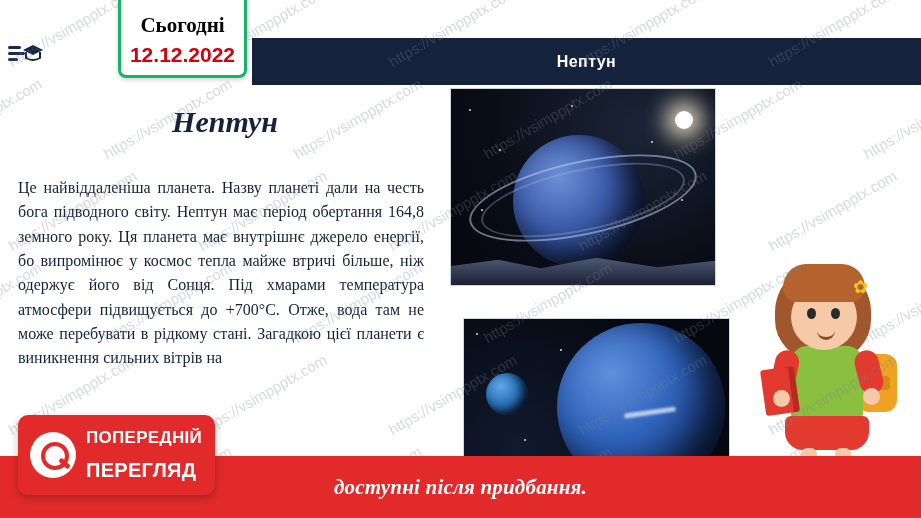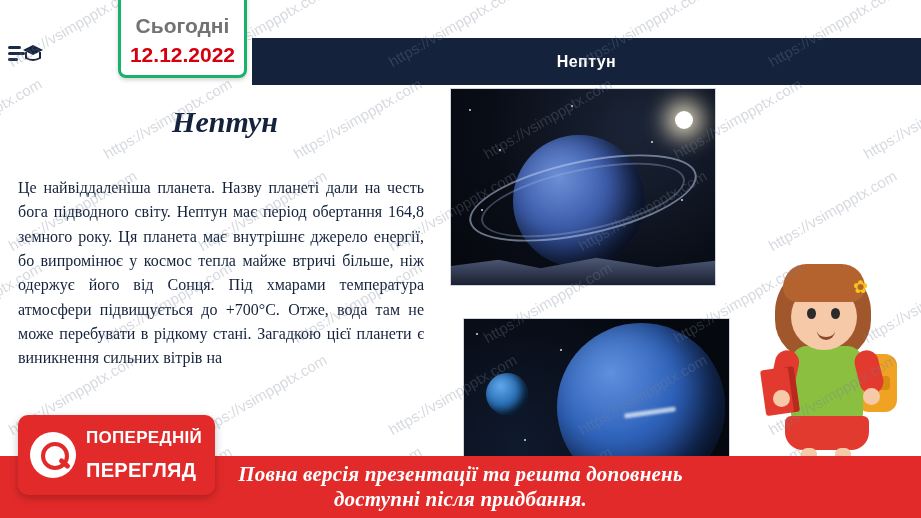--- a/index.html
+++ b/index.html
@@ -36,21 +36,21 @@
   .logo-text .b{font-size:22px;font-weight:bold;color:#16233f;letter-spacing:.5px;}
   .logo-text .p{font-size:11px;color:#16233f;letter-spacing:1px;margin-left:14px;margin-top:2px;}
 
   .date-badge{
     position:absolute;left:118px;top:-22px;width:129px;height:100px;
     background:#ffffff;border:3px solid #18b26b;border-radius:8px;
     box-shadow:0 2px 4px rgba(0,0,0,.18);
     display:flex;flex-direction:column;align-items:center;justify-content:flex-end;
     padding-bottom:8px;box-sizing:border-box;z-index:7;
   }
-  .date-badge .d1{font-size:21px;font-weight:bold;color:#737373;}
+  .date-badge .d1{font-size:21px;font-weight:bold;color:#000000;font-family:Liberation Serif, serif;}
   .date-badge .d2{font-size:21px;font-weight:bold;color:#d3000f;margin-top:5px;}
 
   .title-bar{
     position:absolute;left:252px;top:38px;width:669px;height:47px;
     background:#14223c;color:#ffffff;
     display:flex;align-items:center;justify-content:center;
   }
   .title-bar span{font-size:16px;font-weight:bold;letter-spacing:.4px;}
 
   
@@ -308,17 +308,16 @@
 
   <div class="preview-badge">
     <div class="magnifier"></div>
     <div class="preview-text">
       <b>ПОПЕРЕДНІЙ</b>
       <b class="second">ПЕРЕГЛЯД</b>
     </div>
   </div>
 
   <div class="bottom-banner">
-    <div>Повна версія презентації та решта доповнень</div>
     <div>доступні після придбання.</div>
   </div>
 
 </div>
 
 </body></html>

